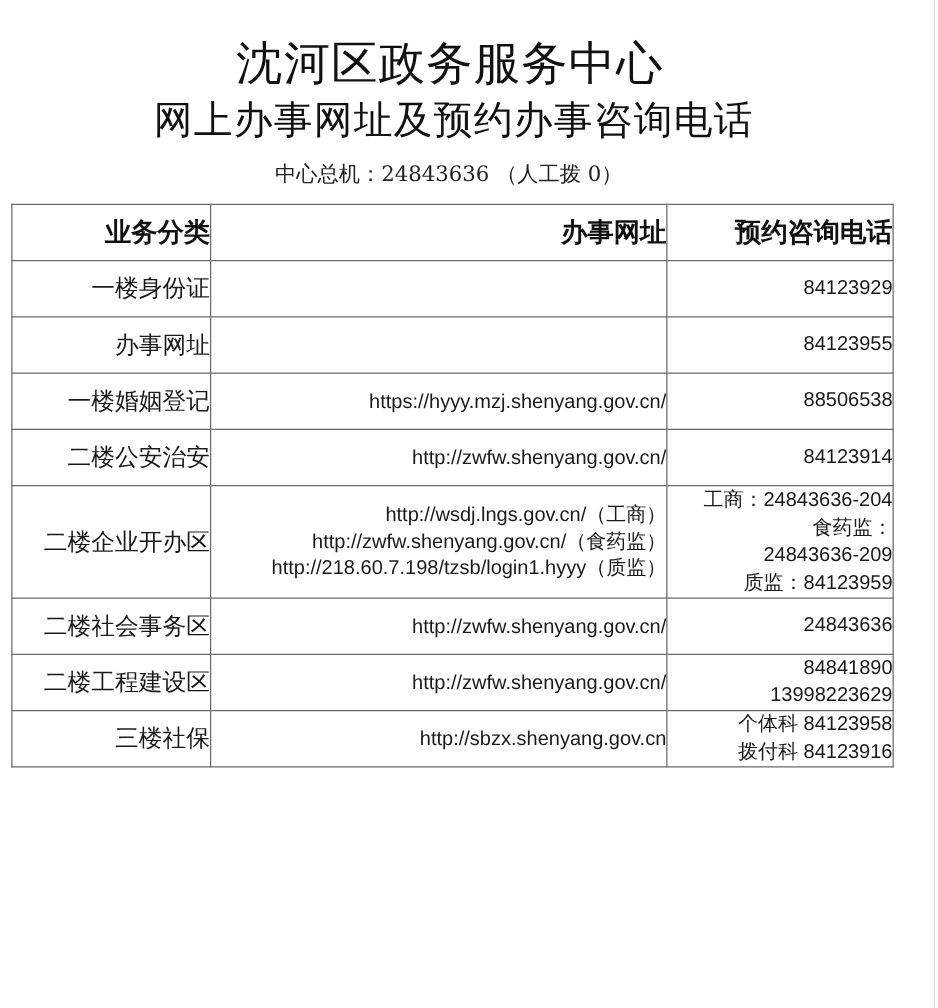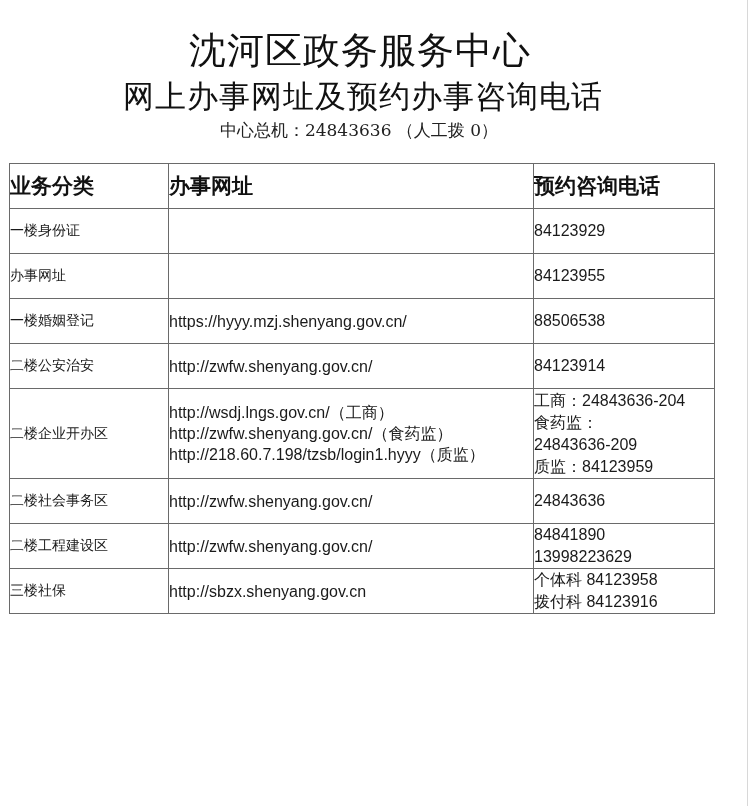--- a/index.html
+++ b/index.html
@@ -43,57 +43,57 @@
       text-align: center;
       font-family: "DejaVu Serif", "Liberation Serif", serif;
       font-size: 31px;
       letter-spacing: 1px;
       line-height: 38px;
       color: #111;
     }
     .subtitle {
       position: absolute;
       left: 0;
-      top: 118px;
+      top: 128px;
       width: 718px;
       text-align: center;
       font-family: "DejaVu Serif", "Liberation Serif", serif;
       font-size: 17px;
       line-height: 24px;
       color: #222;
     }
     table.main {
       position: absolute;
       left: 9px;
       top: 163px;
       width: 705px;
       border-collapse: collapse;
       table-layout: fixed;
     }
     table.main td, table.main th {
       border: 1.5px solid #6a6a6a;
-      text-align: left;
+      text-align: right;
       vertical-align: middle;
       padding: 0;
       overflow: hidden;
     }
     table.main th {
       height: 44px;
       font-size: 21px;
       font-weight: bold;
       color: #111;
     }
     table.main td {
       height: 44px;
     }
     table.main tr.tall td {
       height: 89px;
     }
     td.cat {
-      font-size: 14px;
+      font-size: 19px;
       color: #1a1a1a;
       margin-top: 16px;
     }
     td.url {
       font-family: "Liberation Sans", sans-serif;
       font-size: 16px;
       line-height: 21px;
       color: #1a1a1a;
     }
     td.phone {

